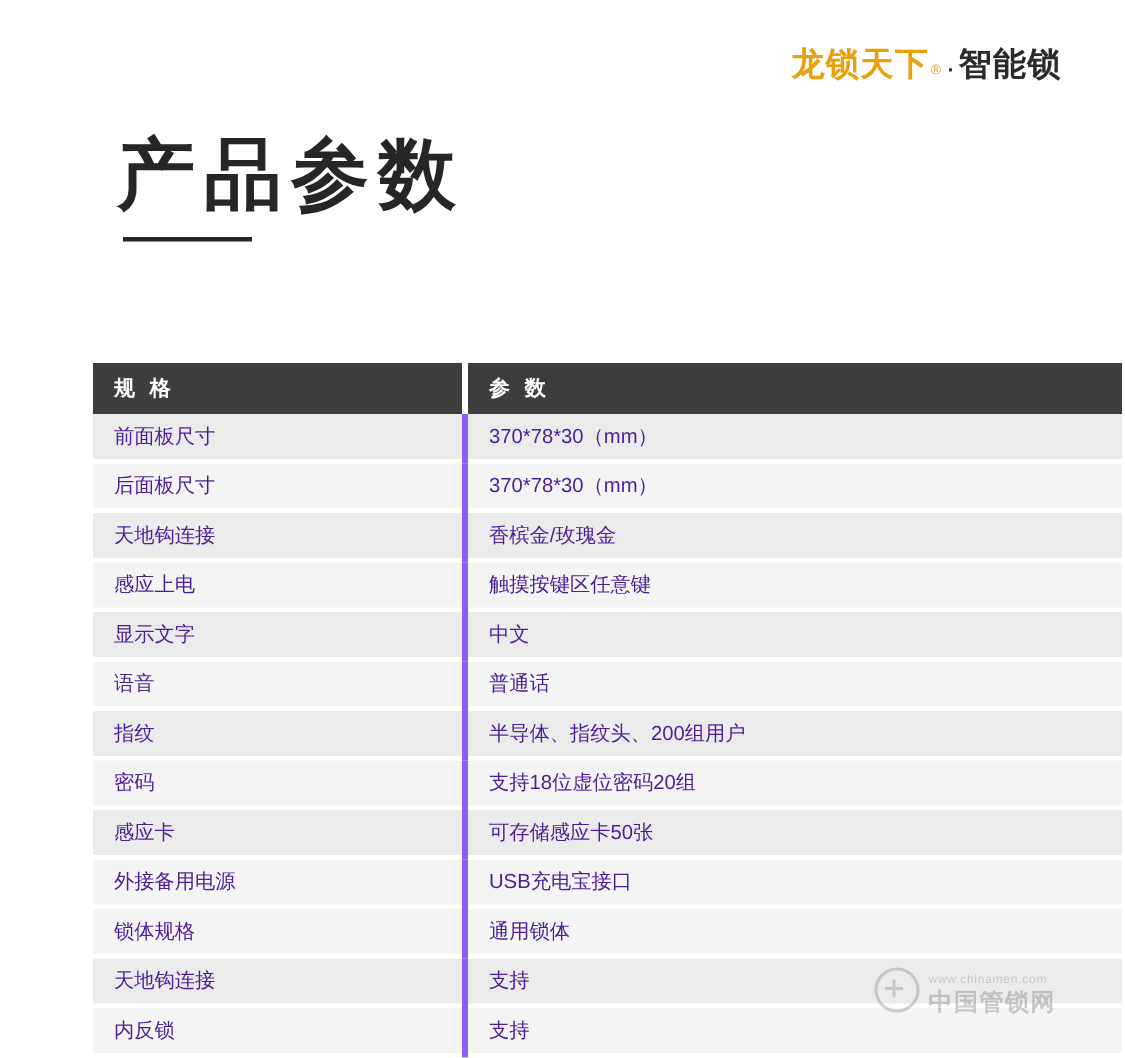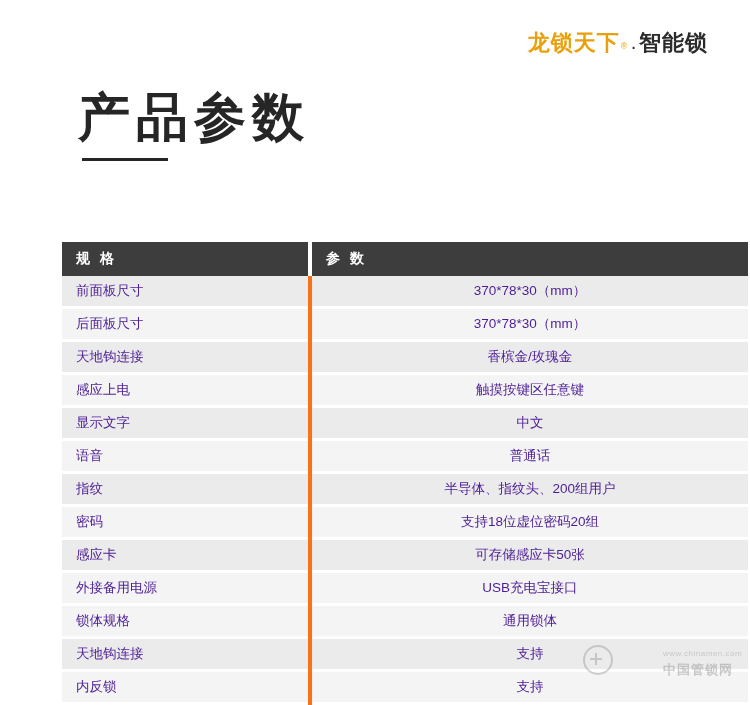--- a/index.html
+++ b/index.html
@@ -104,21 +104,21 @@
   .spec-table th.col-right { width: 408px; border-left: 4px solid #ffffff; }
 
   .spec-table td {
     font-size: 13.5px;
     color: #4c1d95;
     padding: 6px 14px;
     height: 13px;
     background: #ebebeb;
   }
   .spec-table td.cell-left { width: 218px; }
-  .spec-table td.cell-right { border-left: 4px solid #f97316; text-align: center; }
+  .spec-table td.cell-right { border-left: 4px solid #8b5cf6; }
   .spec-table tr.row-alt td { background: #f4f4f4; }
   .spec-table tbody tr { border-bottom: 3px solid #ffffff; }
 
   
   .watermark {
     position: absolute;
     left: 583px;
     top: 642px;
     display: flex;
     align-items: center;
@@ -138,28 +138,28 @@
     content: "";
     position: absolute;
     background: #9a9a9a;
   }
   .wm-mark::before {
     left: 5px; top: 11px; width: 12px; height: 2px;
   }
   .wm-mark::after {
     left: 10px; top: 6px; width: 2px; height: 12px;
   }
-  .wm-text { line-height: 1.1; margin-left: 44px; }
+  .wm-text { line-height: 1.1; }
   .wm-en {
     font-size: 8px;
     color: #9a9a9a;
     letter-spacing: 0.5px;
   }
   .wm-cn {
-    font-size: 13px;
+    font-size: 16px;
     color: #8e8e8e;
     font-weight: bold;
     letter-spacing: 1px;
   }
 </style>
 </head>
 <body>
 
 <div class="brand">
   <span class="brand-main">龙锁天下</span>

